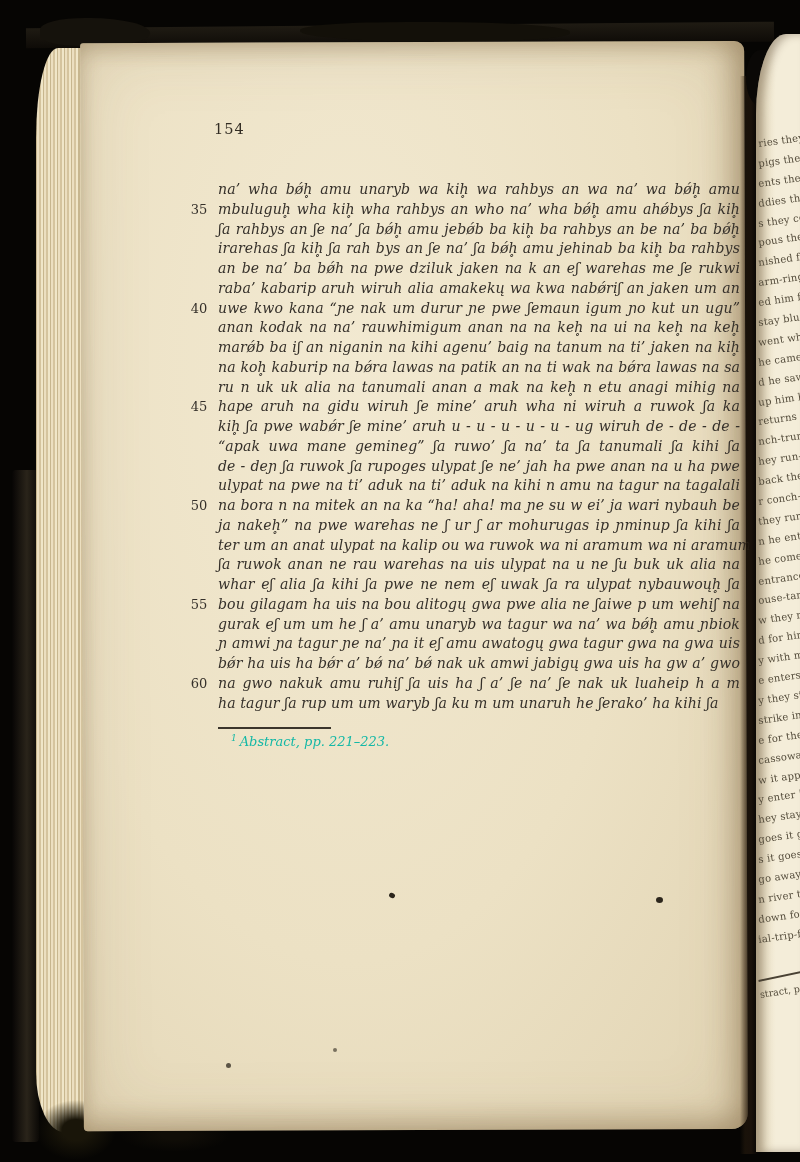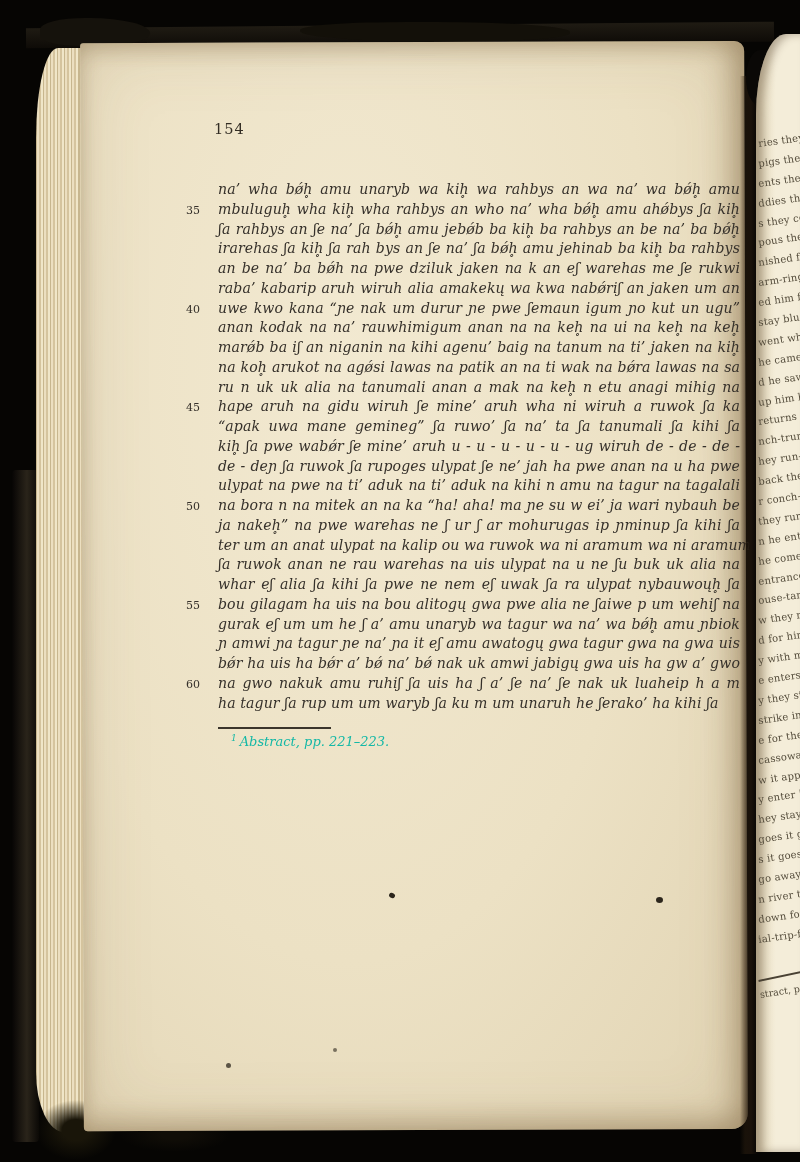--- a/index.html
+++ b/index.html
@@ -51,21 +51,21 @@
 
   
   .header{position:absolute;left:214px;top:121px;width:530px;display:flex;align-items:center;
     color:#332d24;}
   .h-num{font-size:14.5px;margin-right:17px;letter-spacing:1px;}
   .h-title{font-size:12.2px;letter-spacing:.7px;}
 
   
   .text-block{position:absolute;left:186px;top:149px;width:554px;color:#35302a;margin-top:32px;}
   .line{display:flex;align-items:baseline;height:19.75px;}
-  .num{width:26px;text-align:left;padding-right:6px;font-size:11px;font-style:normal;flex:none;}
+  .num{width:26px;text-align:center;padding-right:6px;font-size:13px;font-style:normal;flex:none;}
   .line-text{flex:1;font-style:italic;font-size:14.1px;text-align:justify;text-align-last:justify;
     white-space:nowrap;letter-spacing:.1px;}
   .line:last-child .line-text{text-align-last:left;}
 
   
   .fn-rule{position:absolute;left:218px;top:727px;width:113px;height:1.5px;background:#3b352c;}
   .footnote{position:absolute;left:231px;top:733px;font-size:13px;color:#14b8a6;font-style:italic;}
   .fn-marker{vertical-align:super;font-size:9px;margin-right:3px;}
 
   
@@ -127,37 +127,37 @@
       <div class="line">
       <span class="num"></span>
       <span class="line-text">anan kodak na na’ rauwhimigum anan na na keh̥ na ui na keh̥ na keh̥</span>
     </div>
       <div class="line">
       <span class="num"></span>
       <span class="line-text">marǿb ba iʃ an niganin na kihi agenu’ baig na tanum na ti’ jaken na kih̥</span>
     </div>
       <div class="line">
       <span class="num"></span>
-      <span class="line-text">na koh̥ arukot na agǿsi lawas na patik an na ti wak na bǿra lawas na sa</span>
+      <span class="line-text">na koh̥ kaburip na bǿra lawas na patik an na ti wak na bǿra lawas na sa</span>
     </div>
       <div class="line">
       <span class="num"></span>
       <span class="line-text">ru n uk uk alia na tanumali anan a mak na keh̥ n etu anagi mihig na</span>
     </div>
       <div class="line">
       <span class="num">45</span>
       <span class="line-text">hape aruh na gidu wiruh ʃe mine’ aruh wha ni wiruh a ruwok ʃa ka</span>
     </div>
       <div class="line">
       <span class="num"></span>
+      <span class="line-text">kih̥ ʃa pwe wabǿr ʃe mine’ aruh u - u - u - u - u - ug wiruh de - de - de -</span>
+    </div>
+      <div class="line">
+      <span class="num"></span>
       <span class="line-text">“apak uwa mane gemineg” ʃa ruwo’ ʃa na’ ta ʃa tanumali ʃa kihi ʃa</span>
-    </div>
-      <div class="line">
-      <span class="num"></span>
-      <span class="line-text">kih̥ ʃa pwe wabǿr ʃe mine’ aruh u - u - u - u - u - ug wiruh de - de - de -</span>
     </div>
       <div class="line">
       <span class="num"></span>
       <span class="line-text">de - deɲ ʃa ruwok ʃa rupoges ulypat ʃe ne’ jah ha pwe anan na u ha pwe</span>
     </div>
       <div class="line">
       <span class="num"></span>
       <span class="line-text">ulypat na pwe na ti’ aduk na ti’ aduk na kihi n amu na tagur na tagalali</span>
     </div>
       <div class="line">

